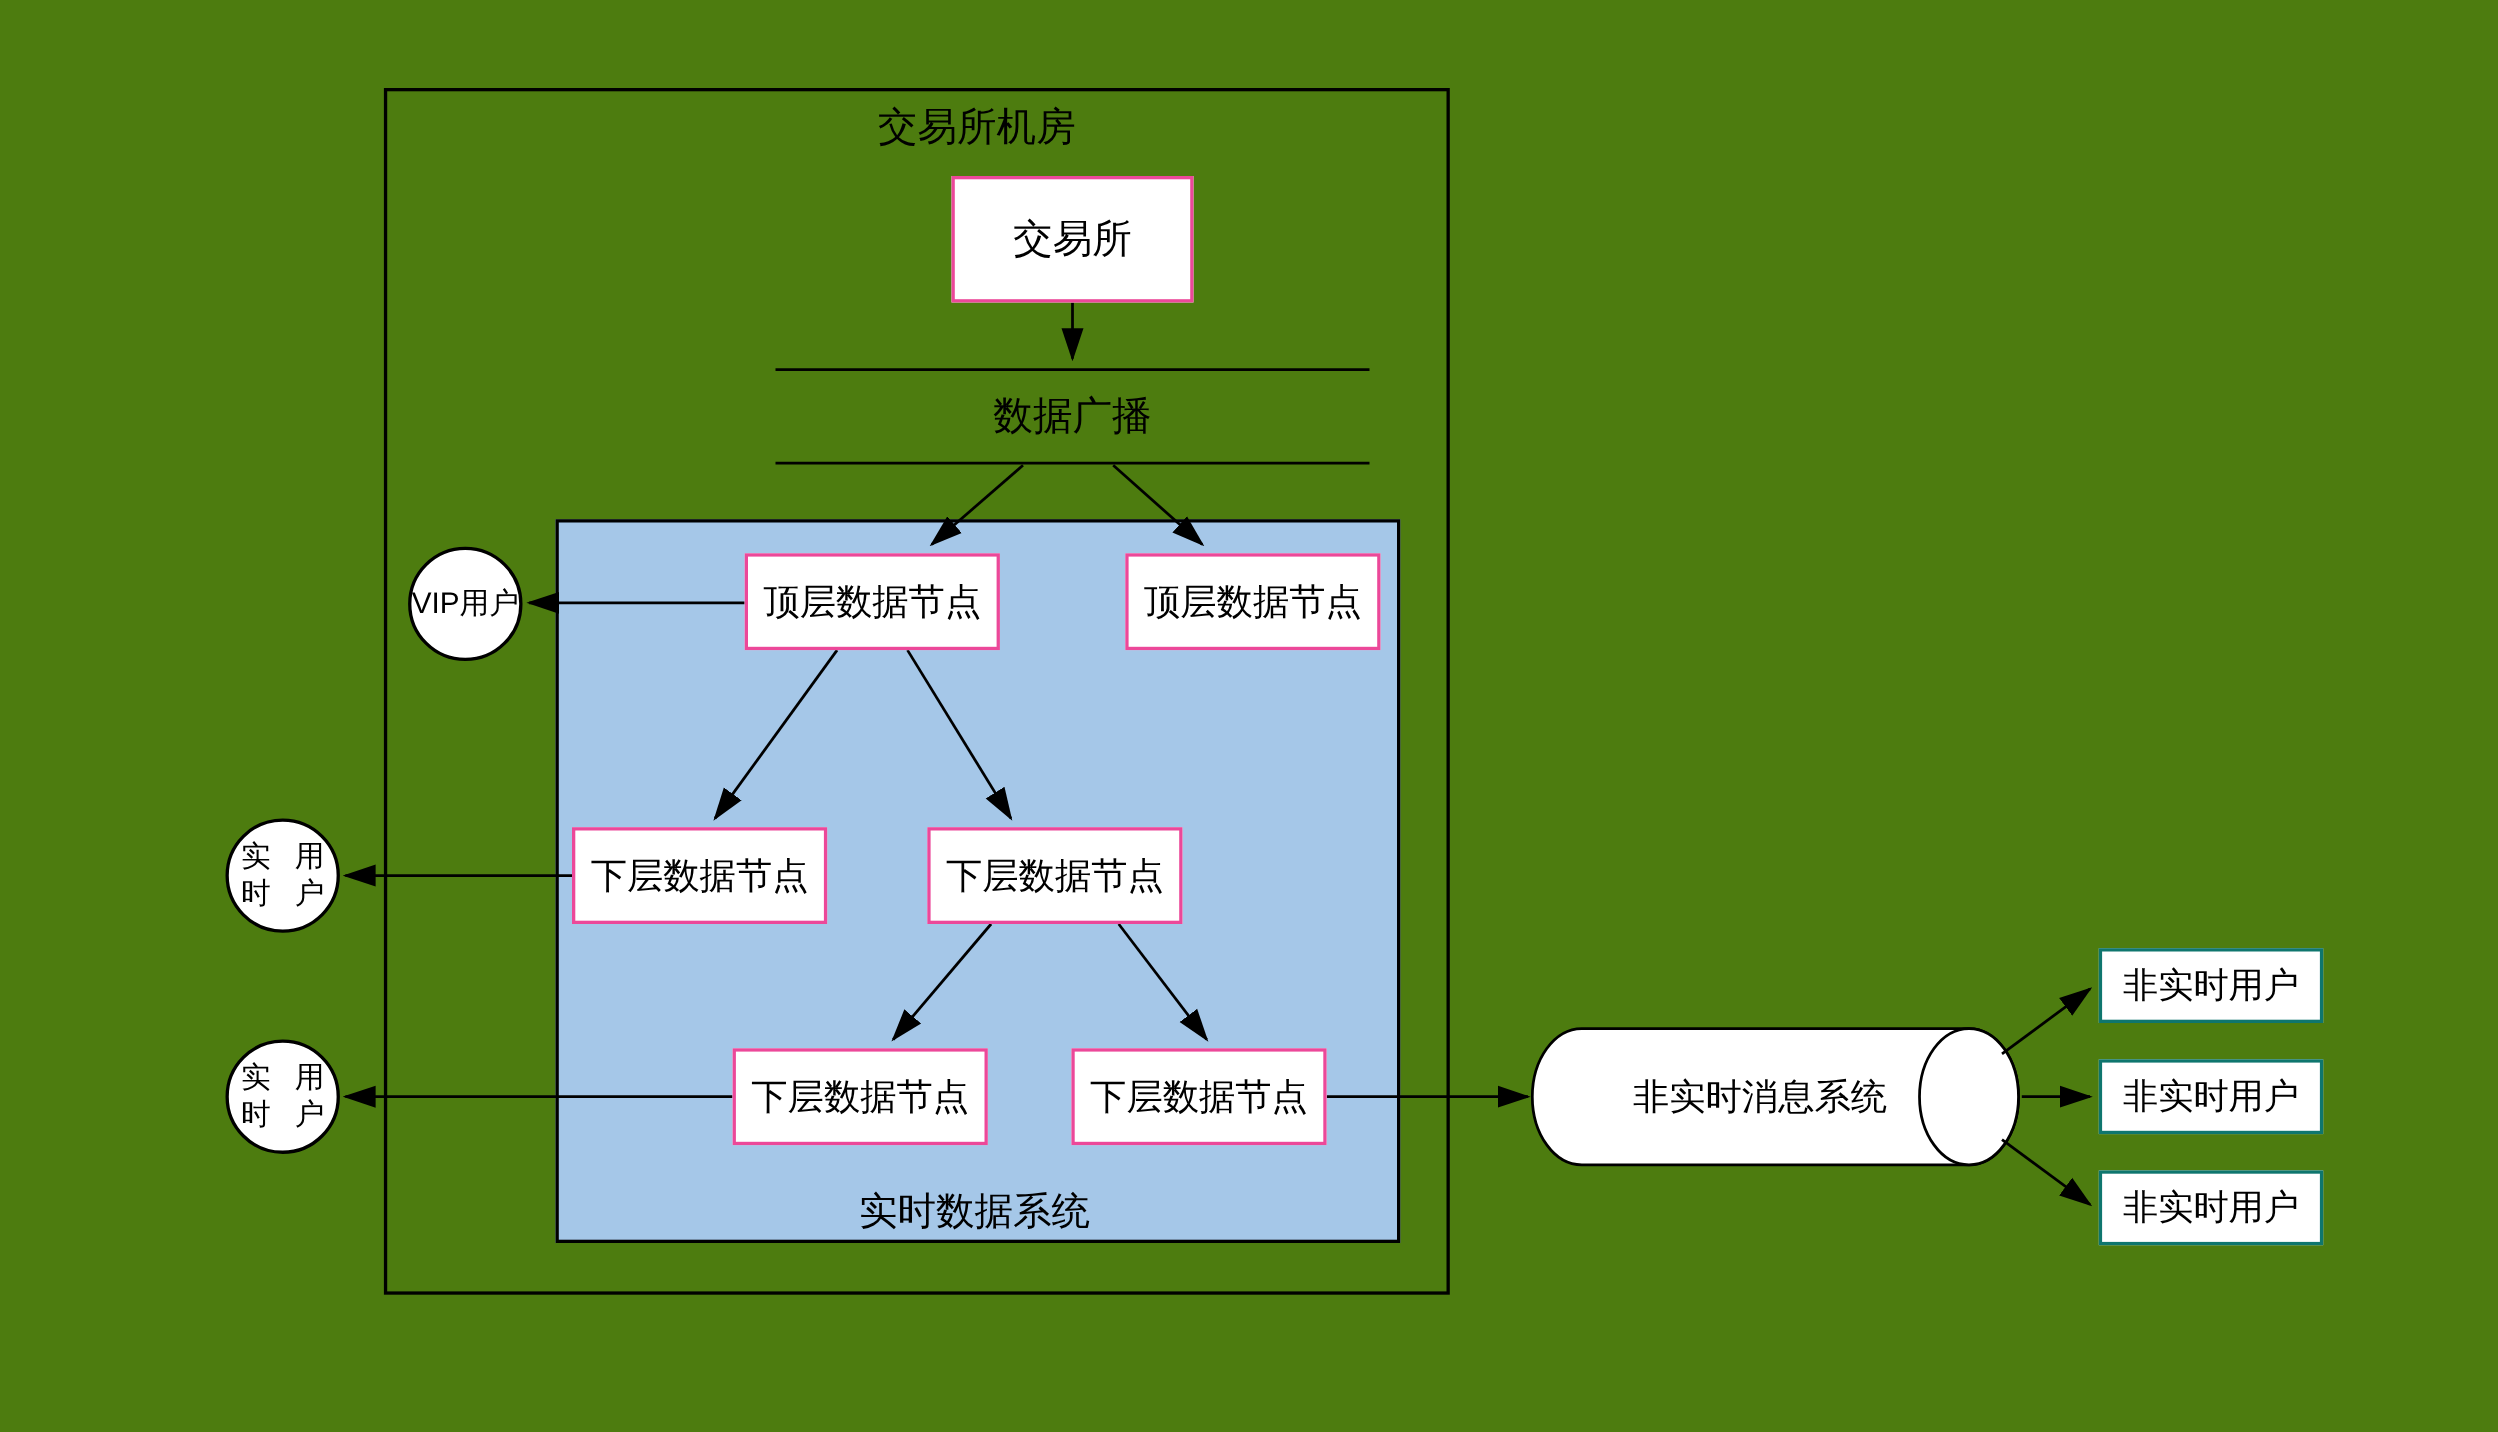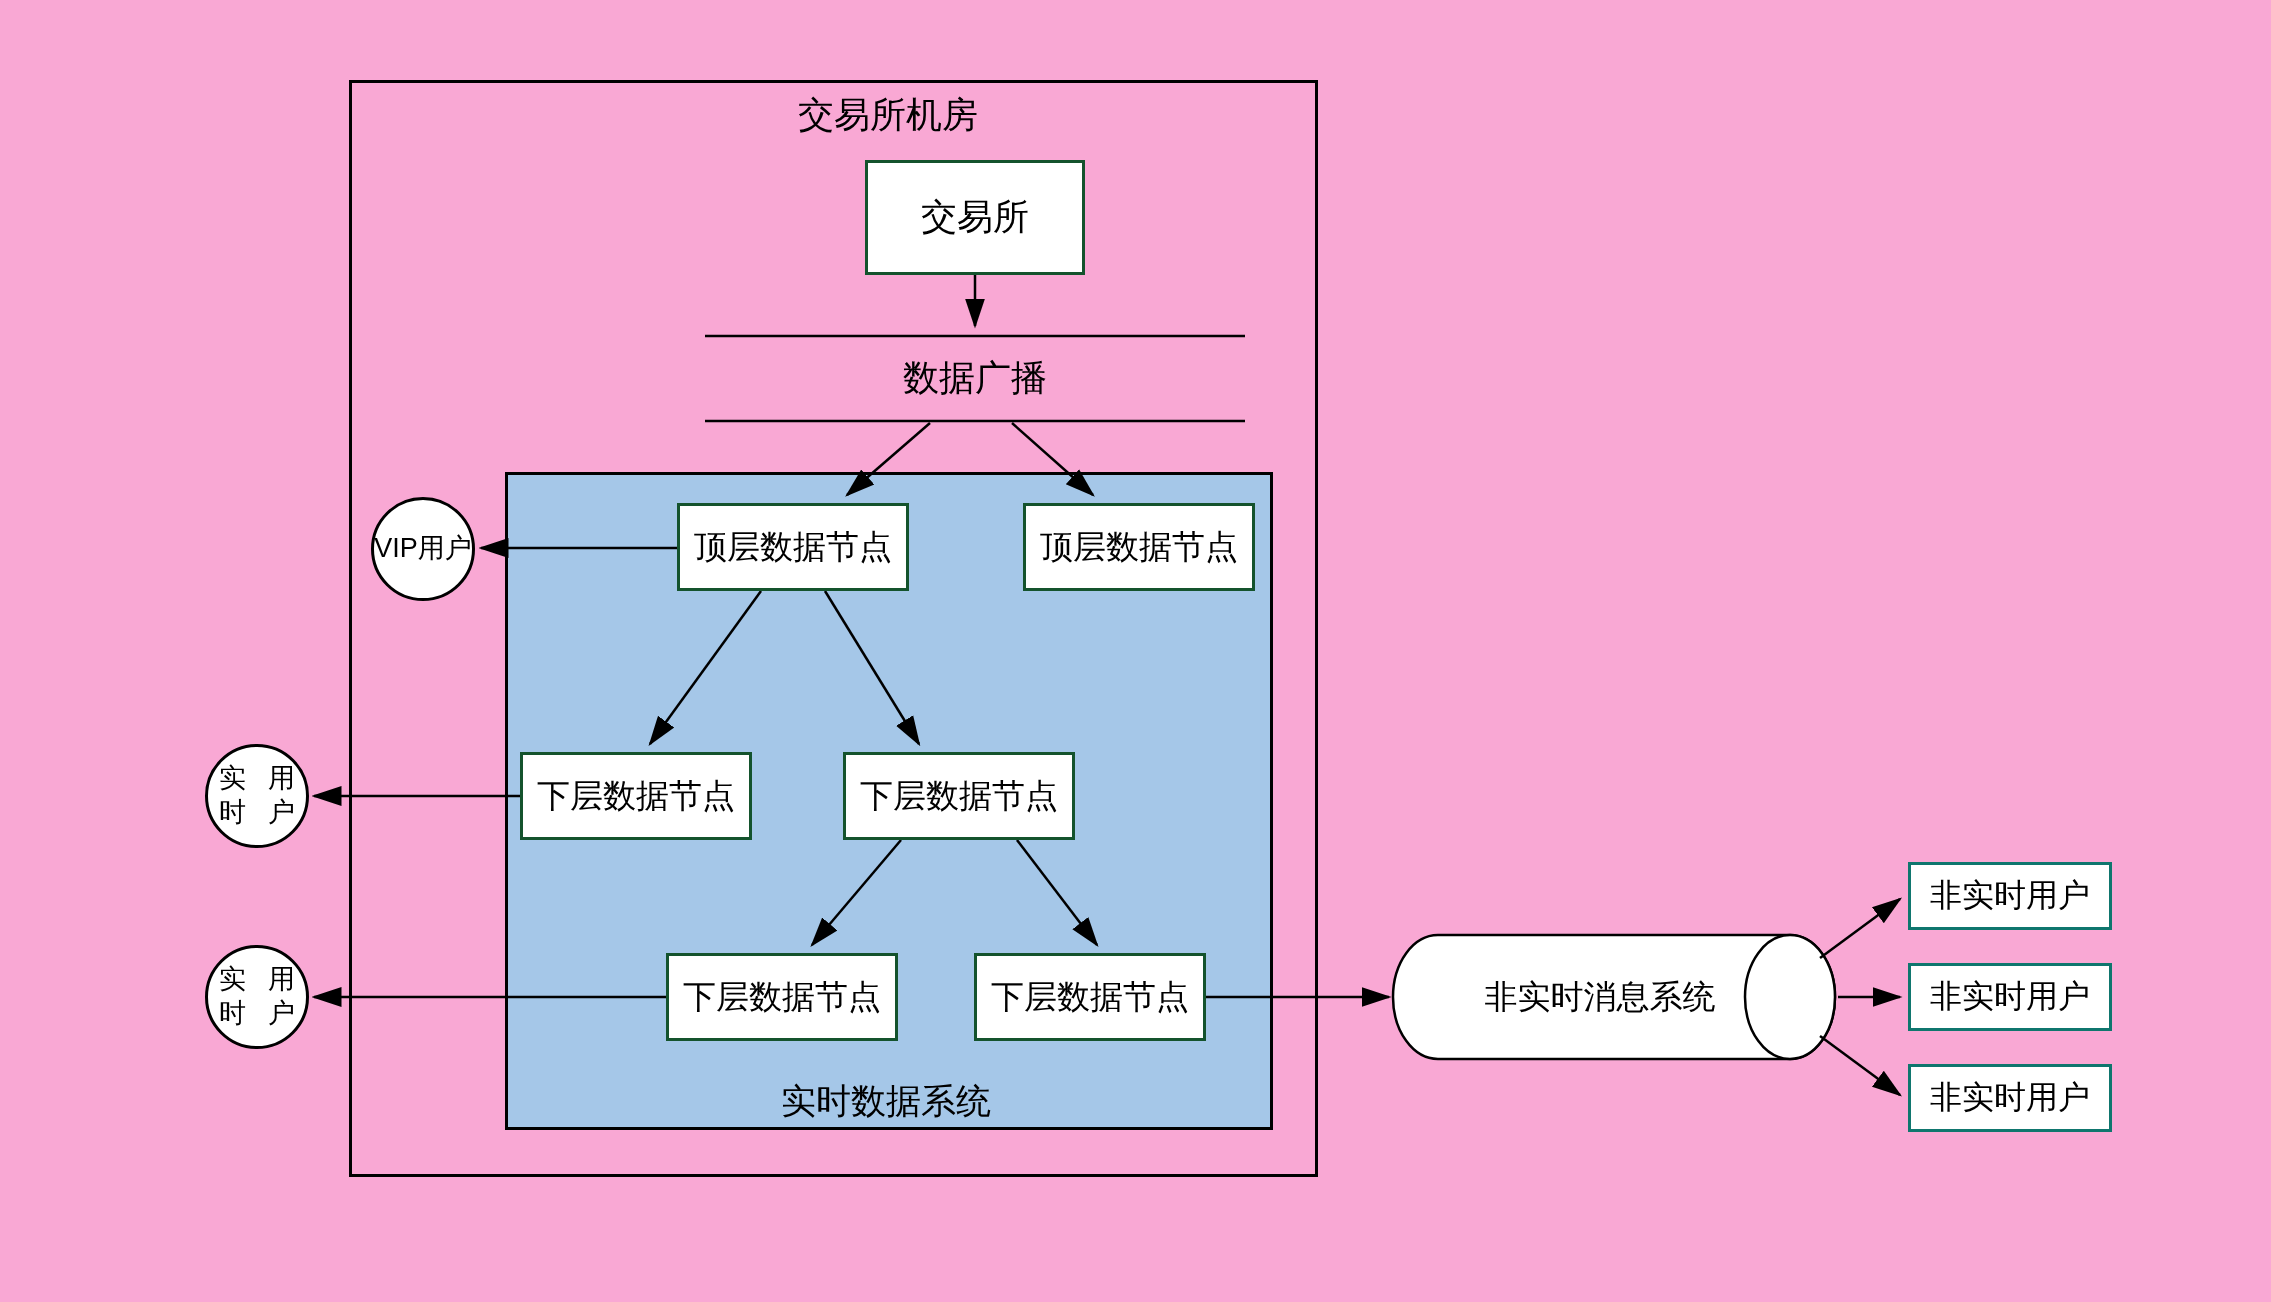--- a/index.html
+++ b/index.html
@@ -1,28 +1,28 @@
 <!DOCTYPE html>
 <html><head>
 <meta charset="utf-8">
 <style>
   html,body{margin:0;padding:0;background:#ffffff;}
   .canvas{
     position:relative;
     width:2271px;height:1302px;
-    background:#f9a8d4;
+    background:#4d7c0f;
     font-family:"Liberation Sans","DejaVu Sans",sans-serif;
     color:#000;
     overflow:hidden;
   }
   .abs{position:absolute;}
   .frame{border:3px solid #000;background:transparent;box-sizing:border-box;}
   .region{border:3px solid #000;background:#a5c7e8;box-sizing:border-box;}
   .node{
-    border:3px solid #14532d;background:#ffffff;box-sizing:border-box;
+    border:3px solid #ec4899;background:#ffffff;box-sizing:border-box;
     display:flex;align-items:center;justify-content:center;
     font-size:33px;white-space:nowrap;z-index:3;
   }
   .circle{
     border:3px solid #000;background:#ffffff;box-sizing:border-box;
     border-radius:50%;
     display:flex;flex-direction:row;align-items:center;justify-content:center;
     font-size:27px;line-height:1.25;z-index:3;text-align:center;
   }
   .lbl{

